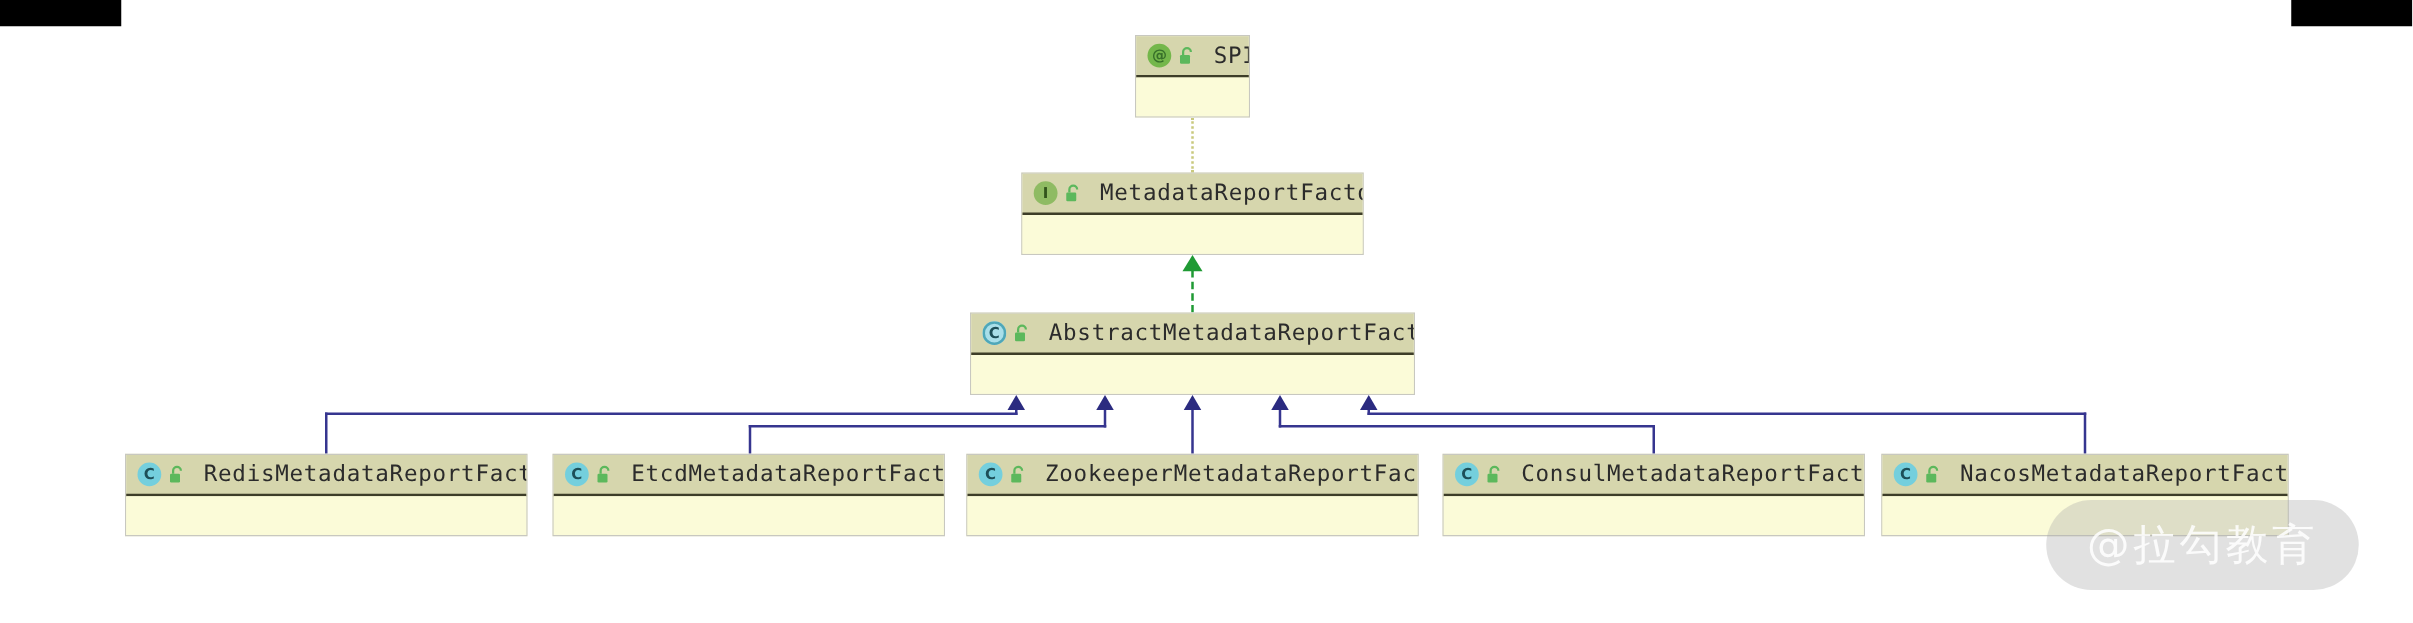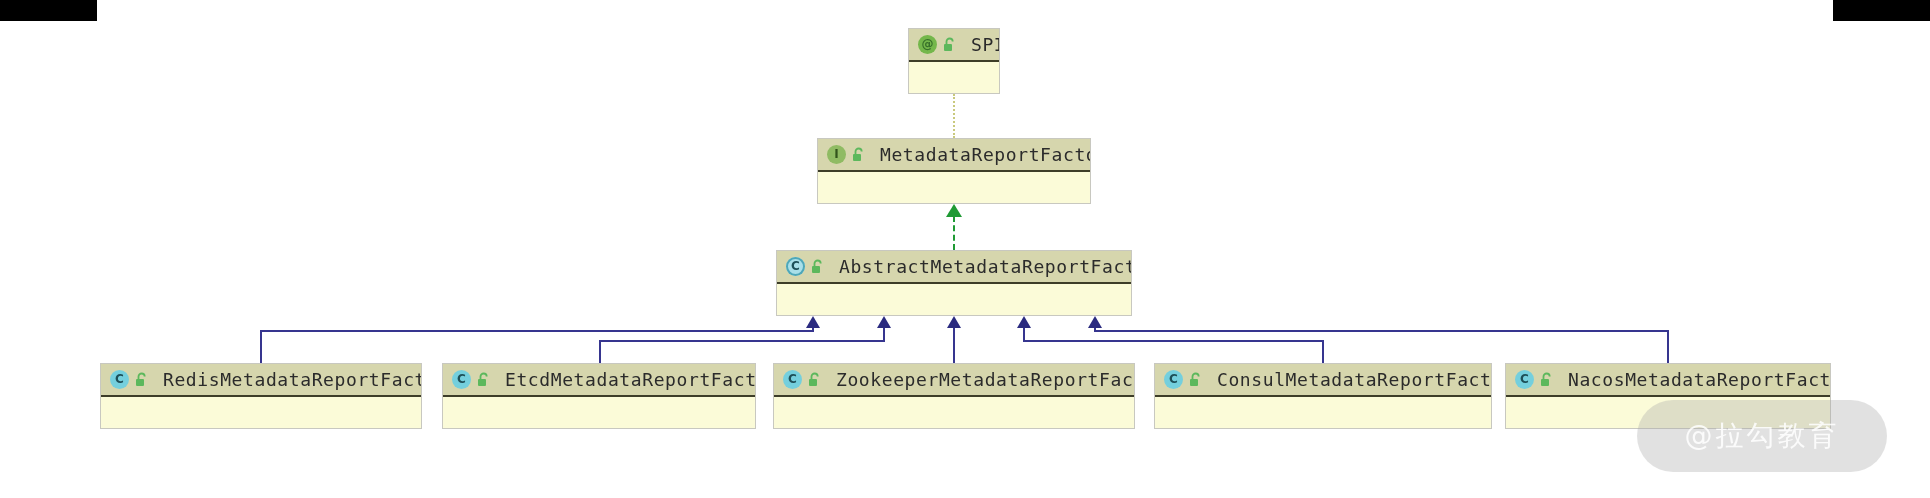--- a/index.html
+++ b/index.html
@@ -141,21 +141,21 @@
   
   .watermark {
     position: absolute;
     display: flex;
     align-items: center;
     justify-content: center;
     border-radius: 42px;
     background: rgba(170,170,170,0.35);
     color: rgba(255,255,255,0.85);
     font-family: "DejaVu Sans", "Liberation Sans", sans-serif;
-    font-size: 28px;
+    font-size: 34px;
     letter-spacing: 3px;
     user-select: none;
   }
 </style>
 </head>
 <body>
 
 <div id="canvas">
 
   <div class="bar-black bar-left"></div>

